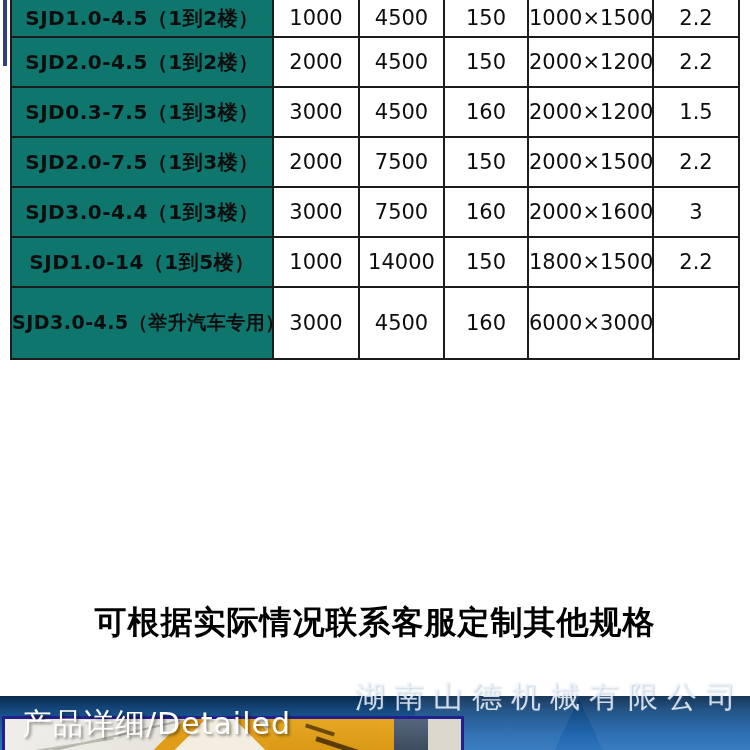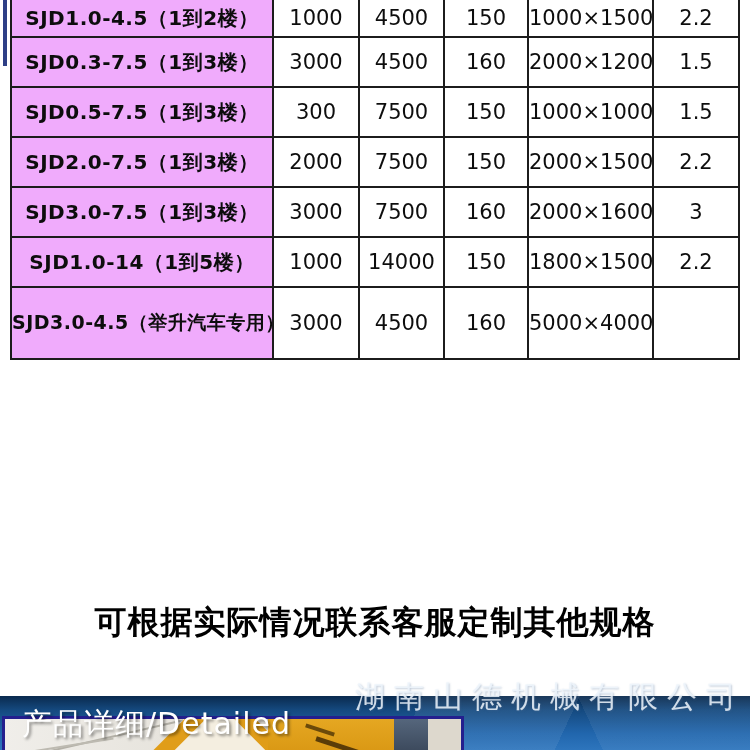--- a/index.html
+++ b/index.html
@@ -19,21 +19,21 @@
   .spec-table td{
     border:2px solid #1c1c1c;
     text-align:center;vertical-align:middle;
     font-size:21px;color:#0d0d0d;
     padding:0;overflow:hidden;white-space:nowrap;
   }
   .spec-table tr.r-first td{border-top:none;height:36px;}
   .spec-table tr.r-mid td{height:48px;}
   .spec-table tr.r-last td{height:70px;}
   .spec-table td.c1{
-    background:#f0abfc;
+    background:#0f766e;
     font-weight:bold;font-size:20px;letter-spacing:0.5px;
   }
   .spec-table tr.r-last td.c1{font-size:19px;}
 
   
   .caption{
     position:absolute;left:0;top:601px;width:750px;
     text-align:center;font-size:32px;font-weight:bold;color:#000;
     letter-spacing:1px;white-space:nowrap;
   }
@@ -99,65 +99,65 @@
   <tbody>
     <tr class="r-first">
       <td class="c1">SJD1.0-4.5（1到2楼）</td>
       <td>1000</td>
       <td>4500</td>
       <td>150</td>
       <td>1000×1500</td>
       <td>2.2</td>
     </tr>
     <tr class="r-mid">
+      <td class="c1">SJD2.0-4.5（1到2楼）</td>
+      <td>2000</td>
+      <td>4500</td>
+      <td>150</td>
+      <td>2000×1200</td>
+      <td>2.2</td>
+    </tr>
+    <tr class="r-mid">
       <td class="c1">SJD0.3-7.5（1到3楼）</td>
       <td>3000</td>
       <td>4500</td>
       <td>160</td>
       <td>2000×1200</td>
-      <td>1.5</td>
-    </tr>
-    <tr class="r-mid">
-      <td class="c1">SJD0.5-7.5（1到3楼）</td>
-      <td>300</td>
-      <td>7500</td>
-      <td>150</td>
-      <td>1000×1000</td>
       <td>1.5</td>
     </tr>
     <tr class="r-mid">
       <td class="c1">SJD2.0-7.5（1到3楼）</td>
       <td>2000</td>
       <td>7500</td>
       <td>150</td>
       <td>2000×1500</td>
       <td>2.2</td>
     </tr>
     <tr class="r-mid">
-      <td class="c1">SJD3.0-7.5（1到3楼）</td>
+      <td class="c1">SJD3.0-4.4（1到3楼）</td>
       <td>3000</td>
       <td>7500</td>
       <td>160</td>
       <td>2000×1600</td>
       <td>3</td>
     </tr>
     <tr class="r-mid">
       <td class="c1">SJD1.0-14（1到5楼）</td>
       <td>1000</td>
       <td>14000</td>
       <td>150</td>
       <td>1800×1500</td>
       <td>2.2</td>
     </tr>
     <tr class="r-last">
       <td class="c1">SJD3.0-4.5（举升汽车专用）</td>
       <td>3000</td>
       <td>4500</td>
       <td>160</td>
-      <td>5000×4000</td>
+      <td>6000×3000</td>
       <td></td>
     </tr>
   </tbody>
 </table>
 
 <div class="caption">可根据实际情况联系客服定制其他规格</div>
 
 <div class="banner">
   <div class="banner-title">产品详细/Detailed</div>
 </div>

